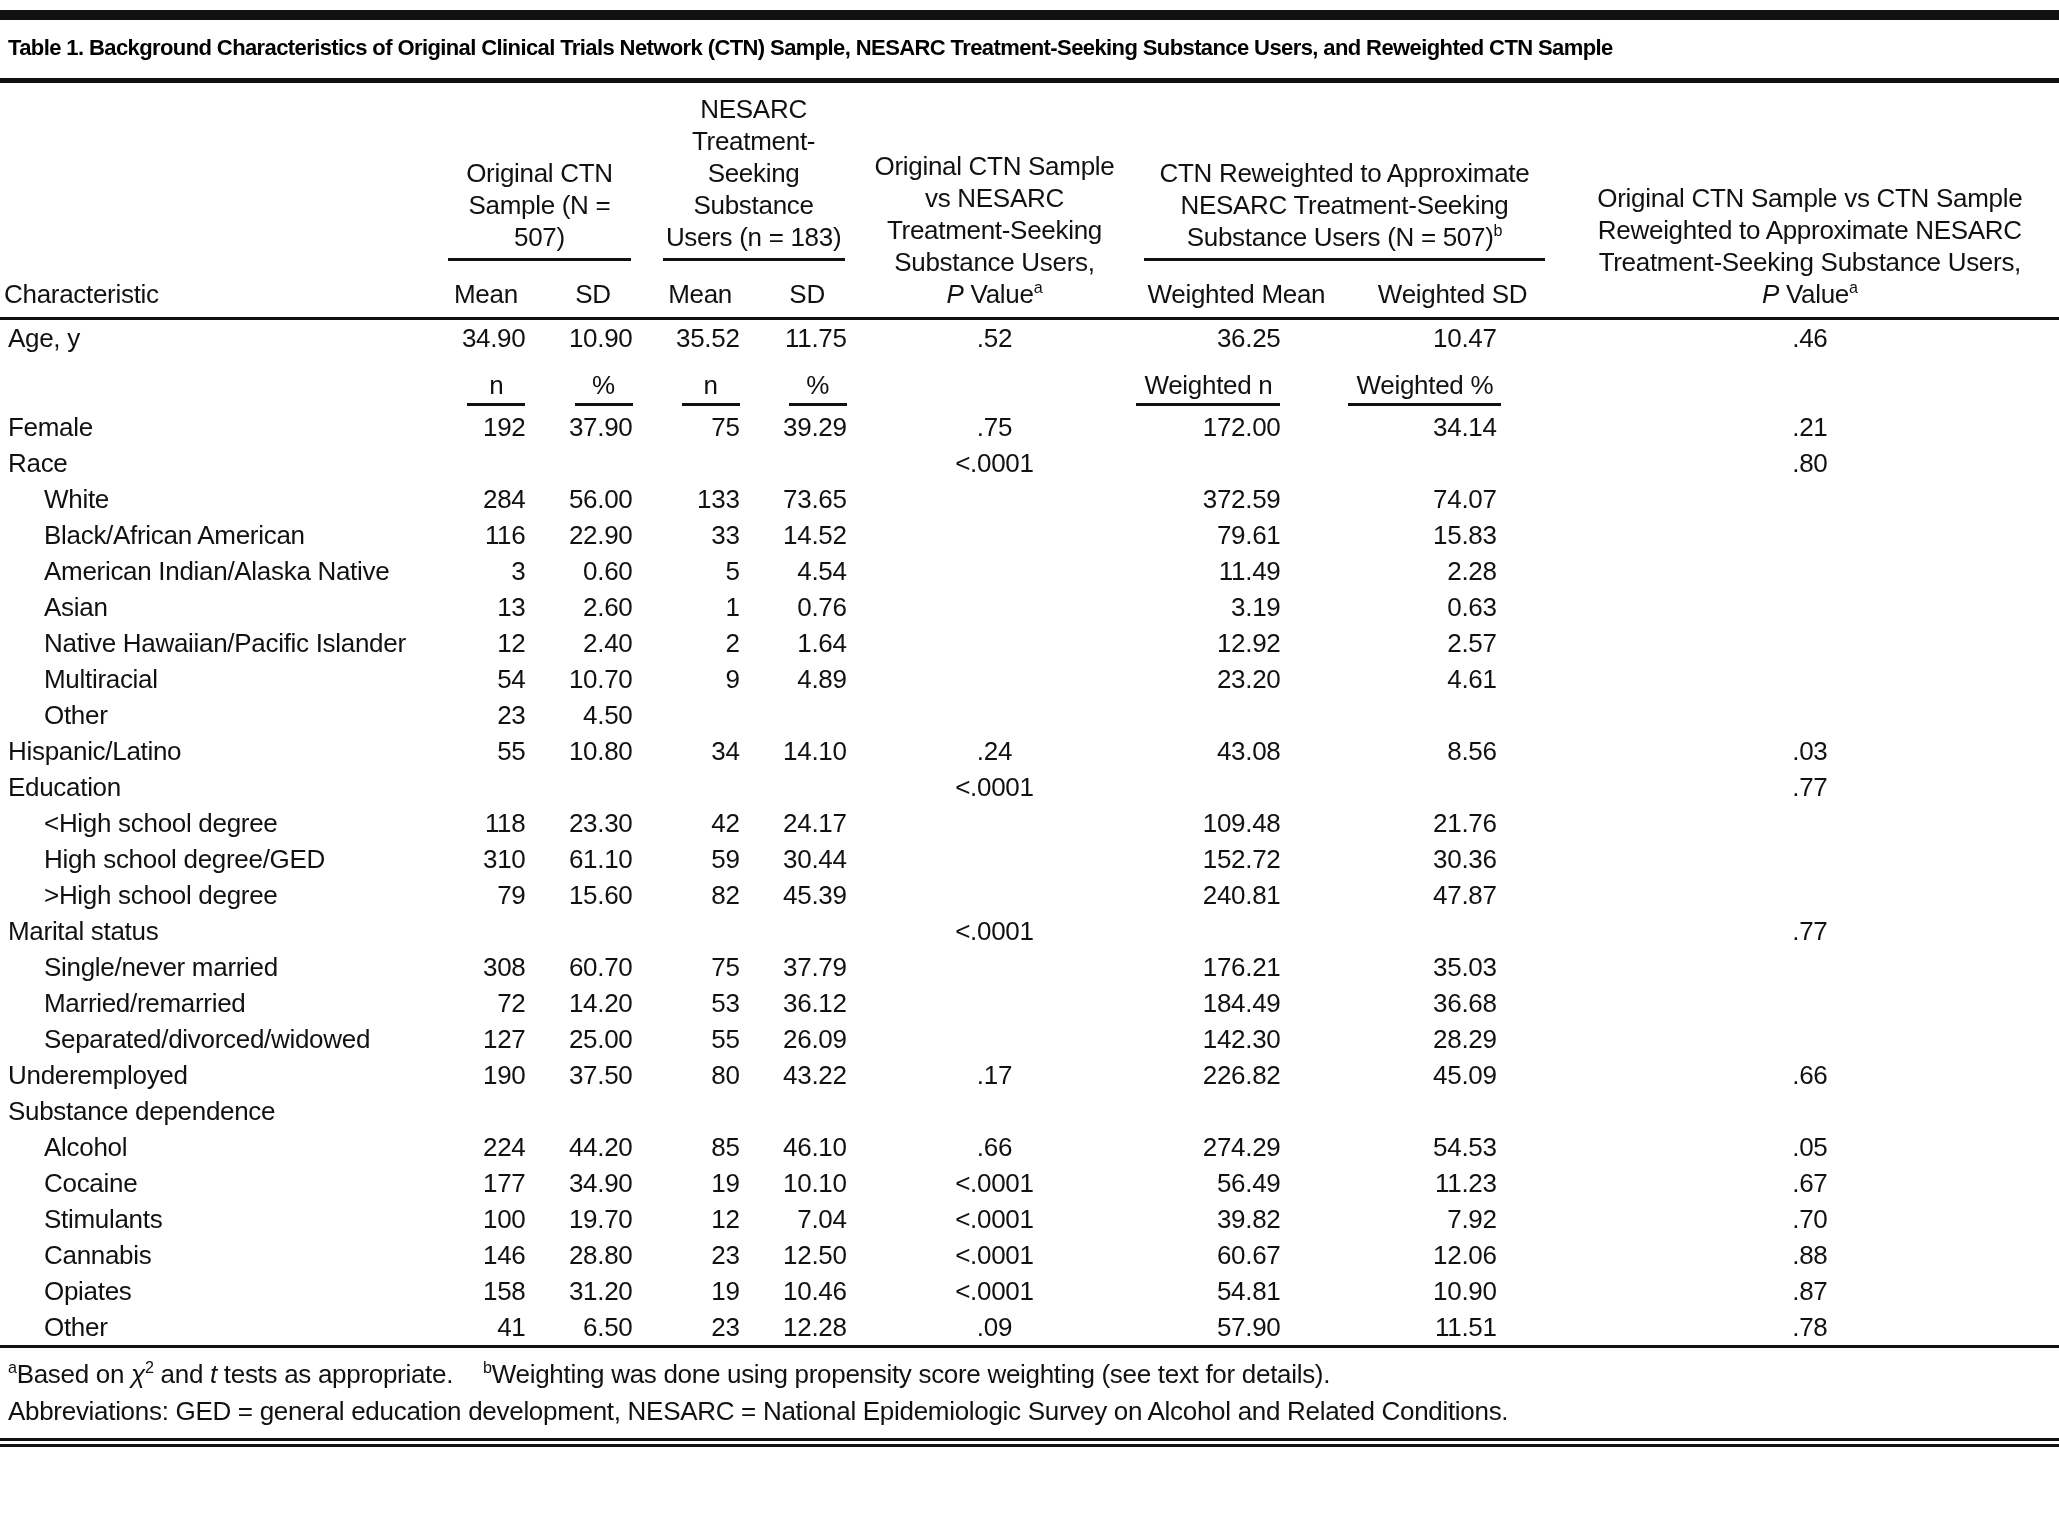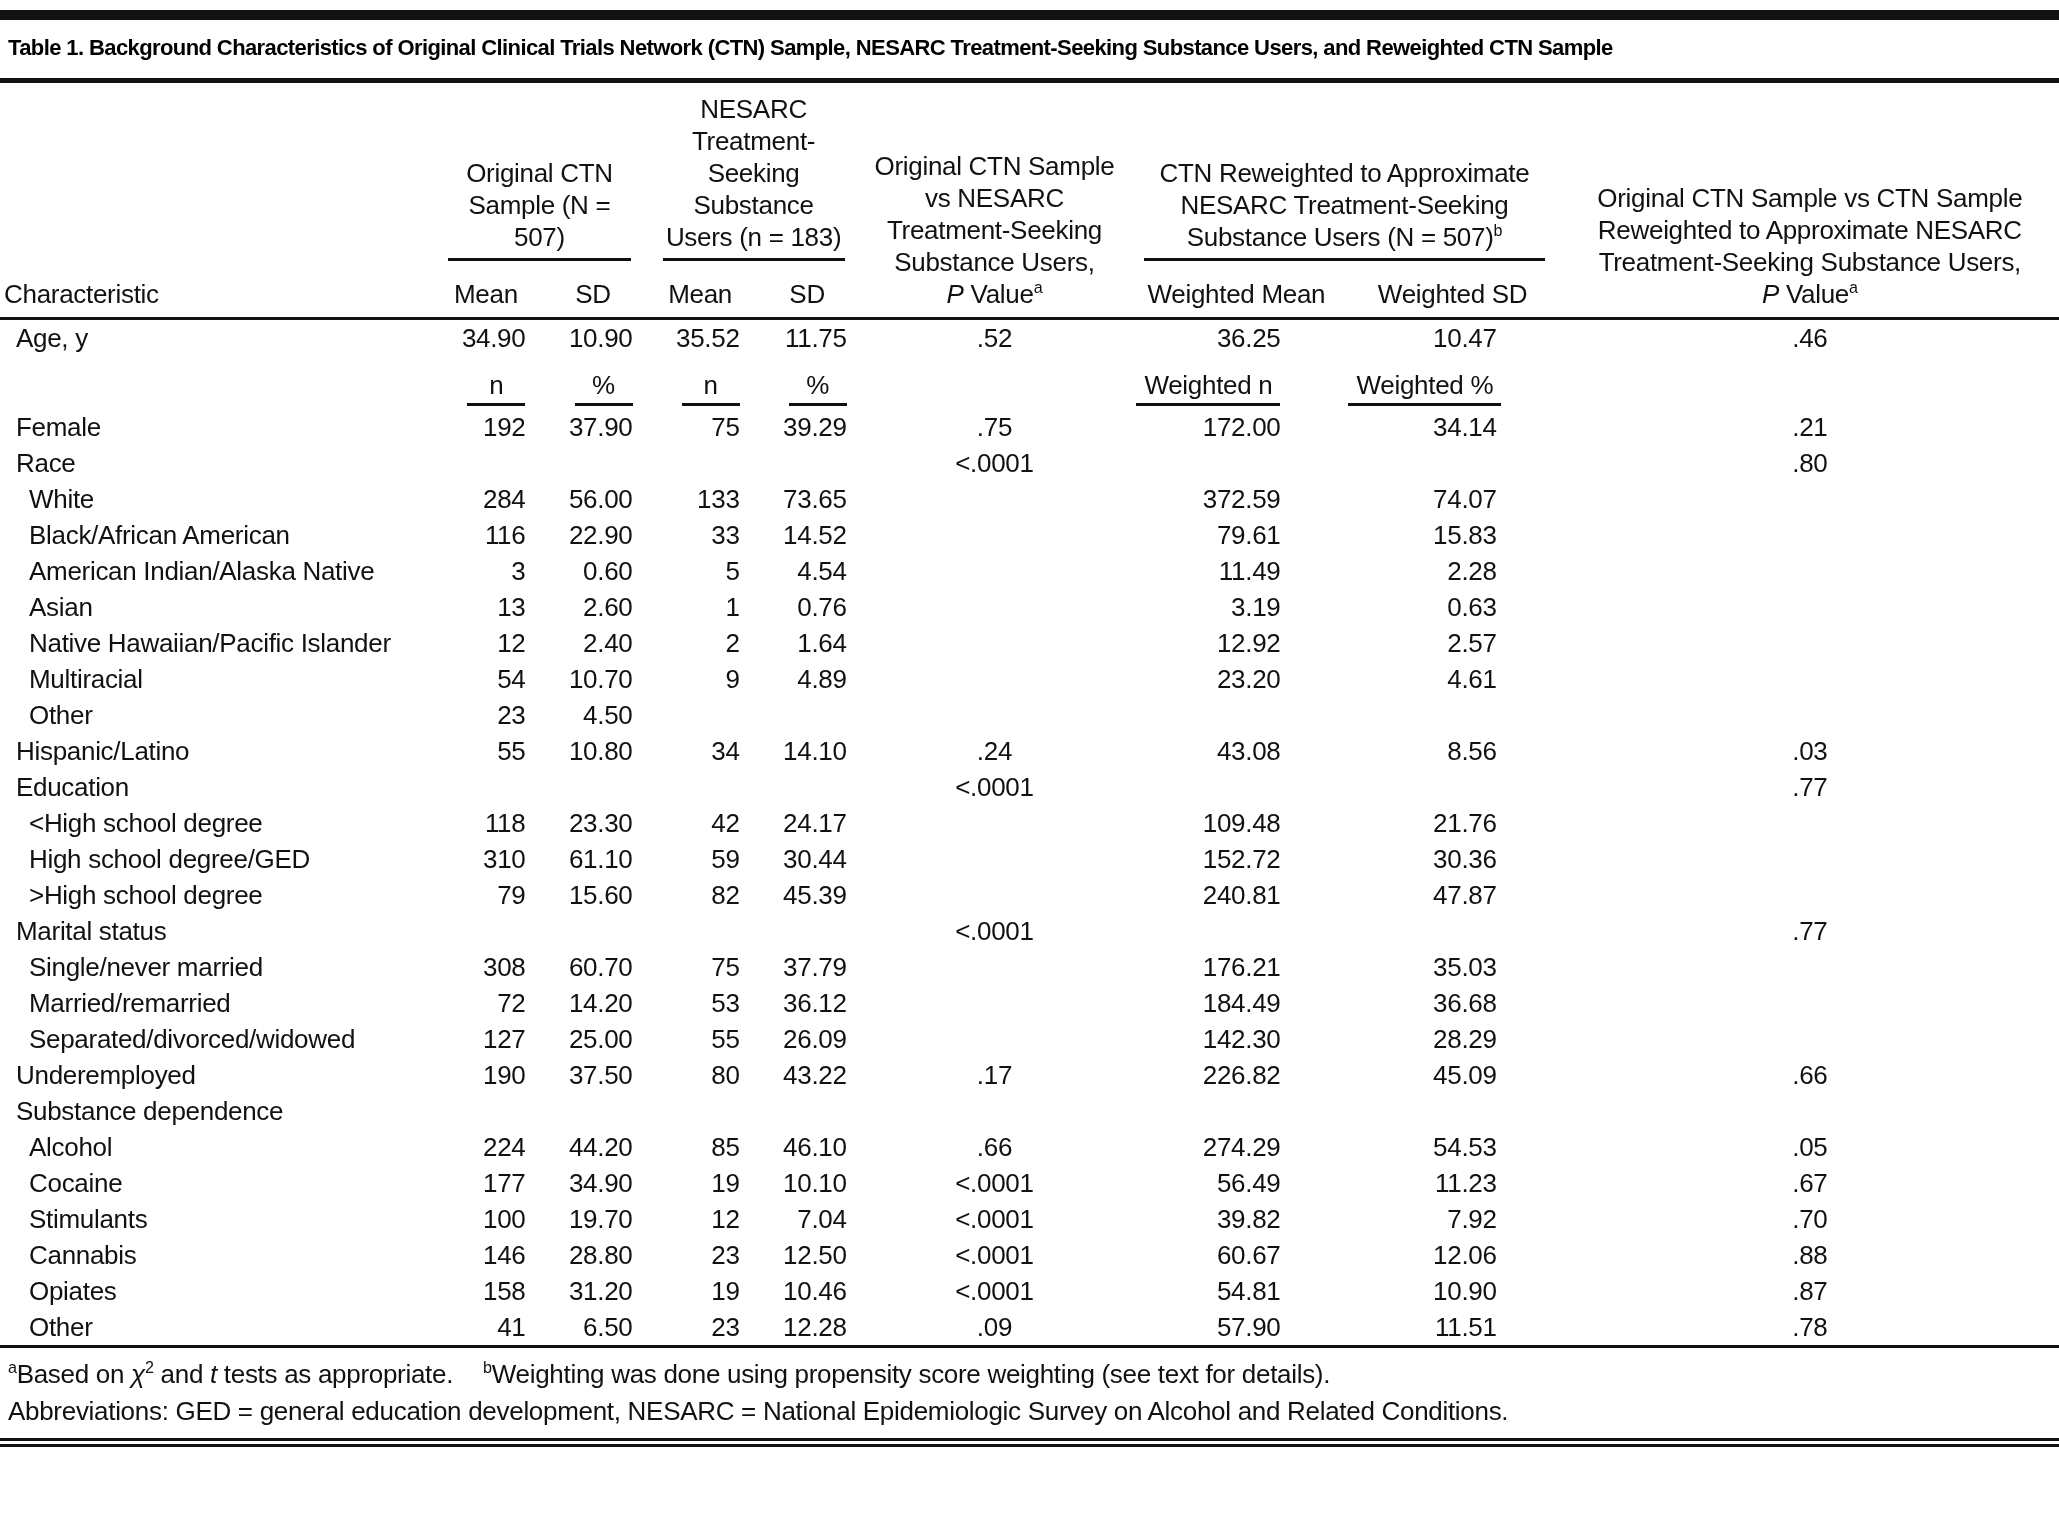--- a/index.html
+++ b/index.html
@@ -23,22 +23,22 @@
   col.c9 { width:24.2%; }
   thead th {
     font-weight:normal; vertical-align:bottom; text-align:center;
     padding:10px 4px 7px; line-height:32px;
   }
   .grp-box { border-bottom:3px solid #111; padding-bottom:5px; margin:0 12px; }
   .grp-line { line-height:32px; }
   th.char-h { text-align:left; }
   thead .bb { border-bottom:3px solid #111; }
   tbody td { height:36px; line-height:36px; padding:0 4px; white-space:nowrap; overflow:hidden; }
-  td.row-label { text-align:left; padding-left:16px; }
-  td.row-label.indent1 { padding-left:29px; }
+  td.row-label { text-align:left; padding-left:8px; }
+  td.row-label.indent1 { padding-left:44px; }
   td.num  { text-align:right; padding-right:14px; }
   td.pv   { text-align:center; }
   td.wnum { text-align:right; padding-right:64px; }
   tr.subhead td { height:50px; vertical-align:bottom; padding-bottom:3px; }
   .subhead-label {
     display:inline-block; text-align:center; border-bottom:3px solid #111;
     min-width:50px; padding:0 4px 3px; line-height:30px;
   }
   .subhead-label.wide { min-width:0; padding:0 8px 3px; }
   .rule-mid { height:3px; background:#111; }

